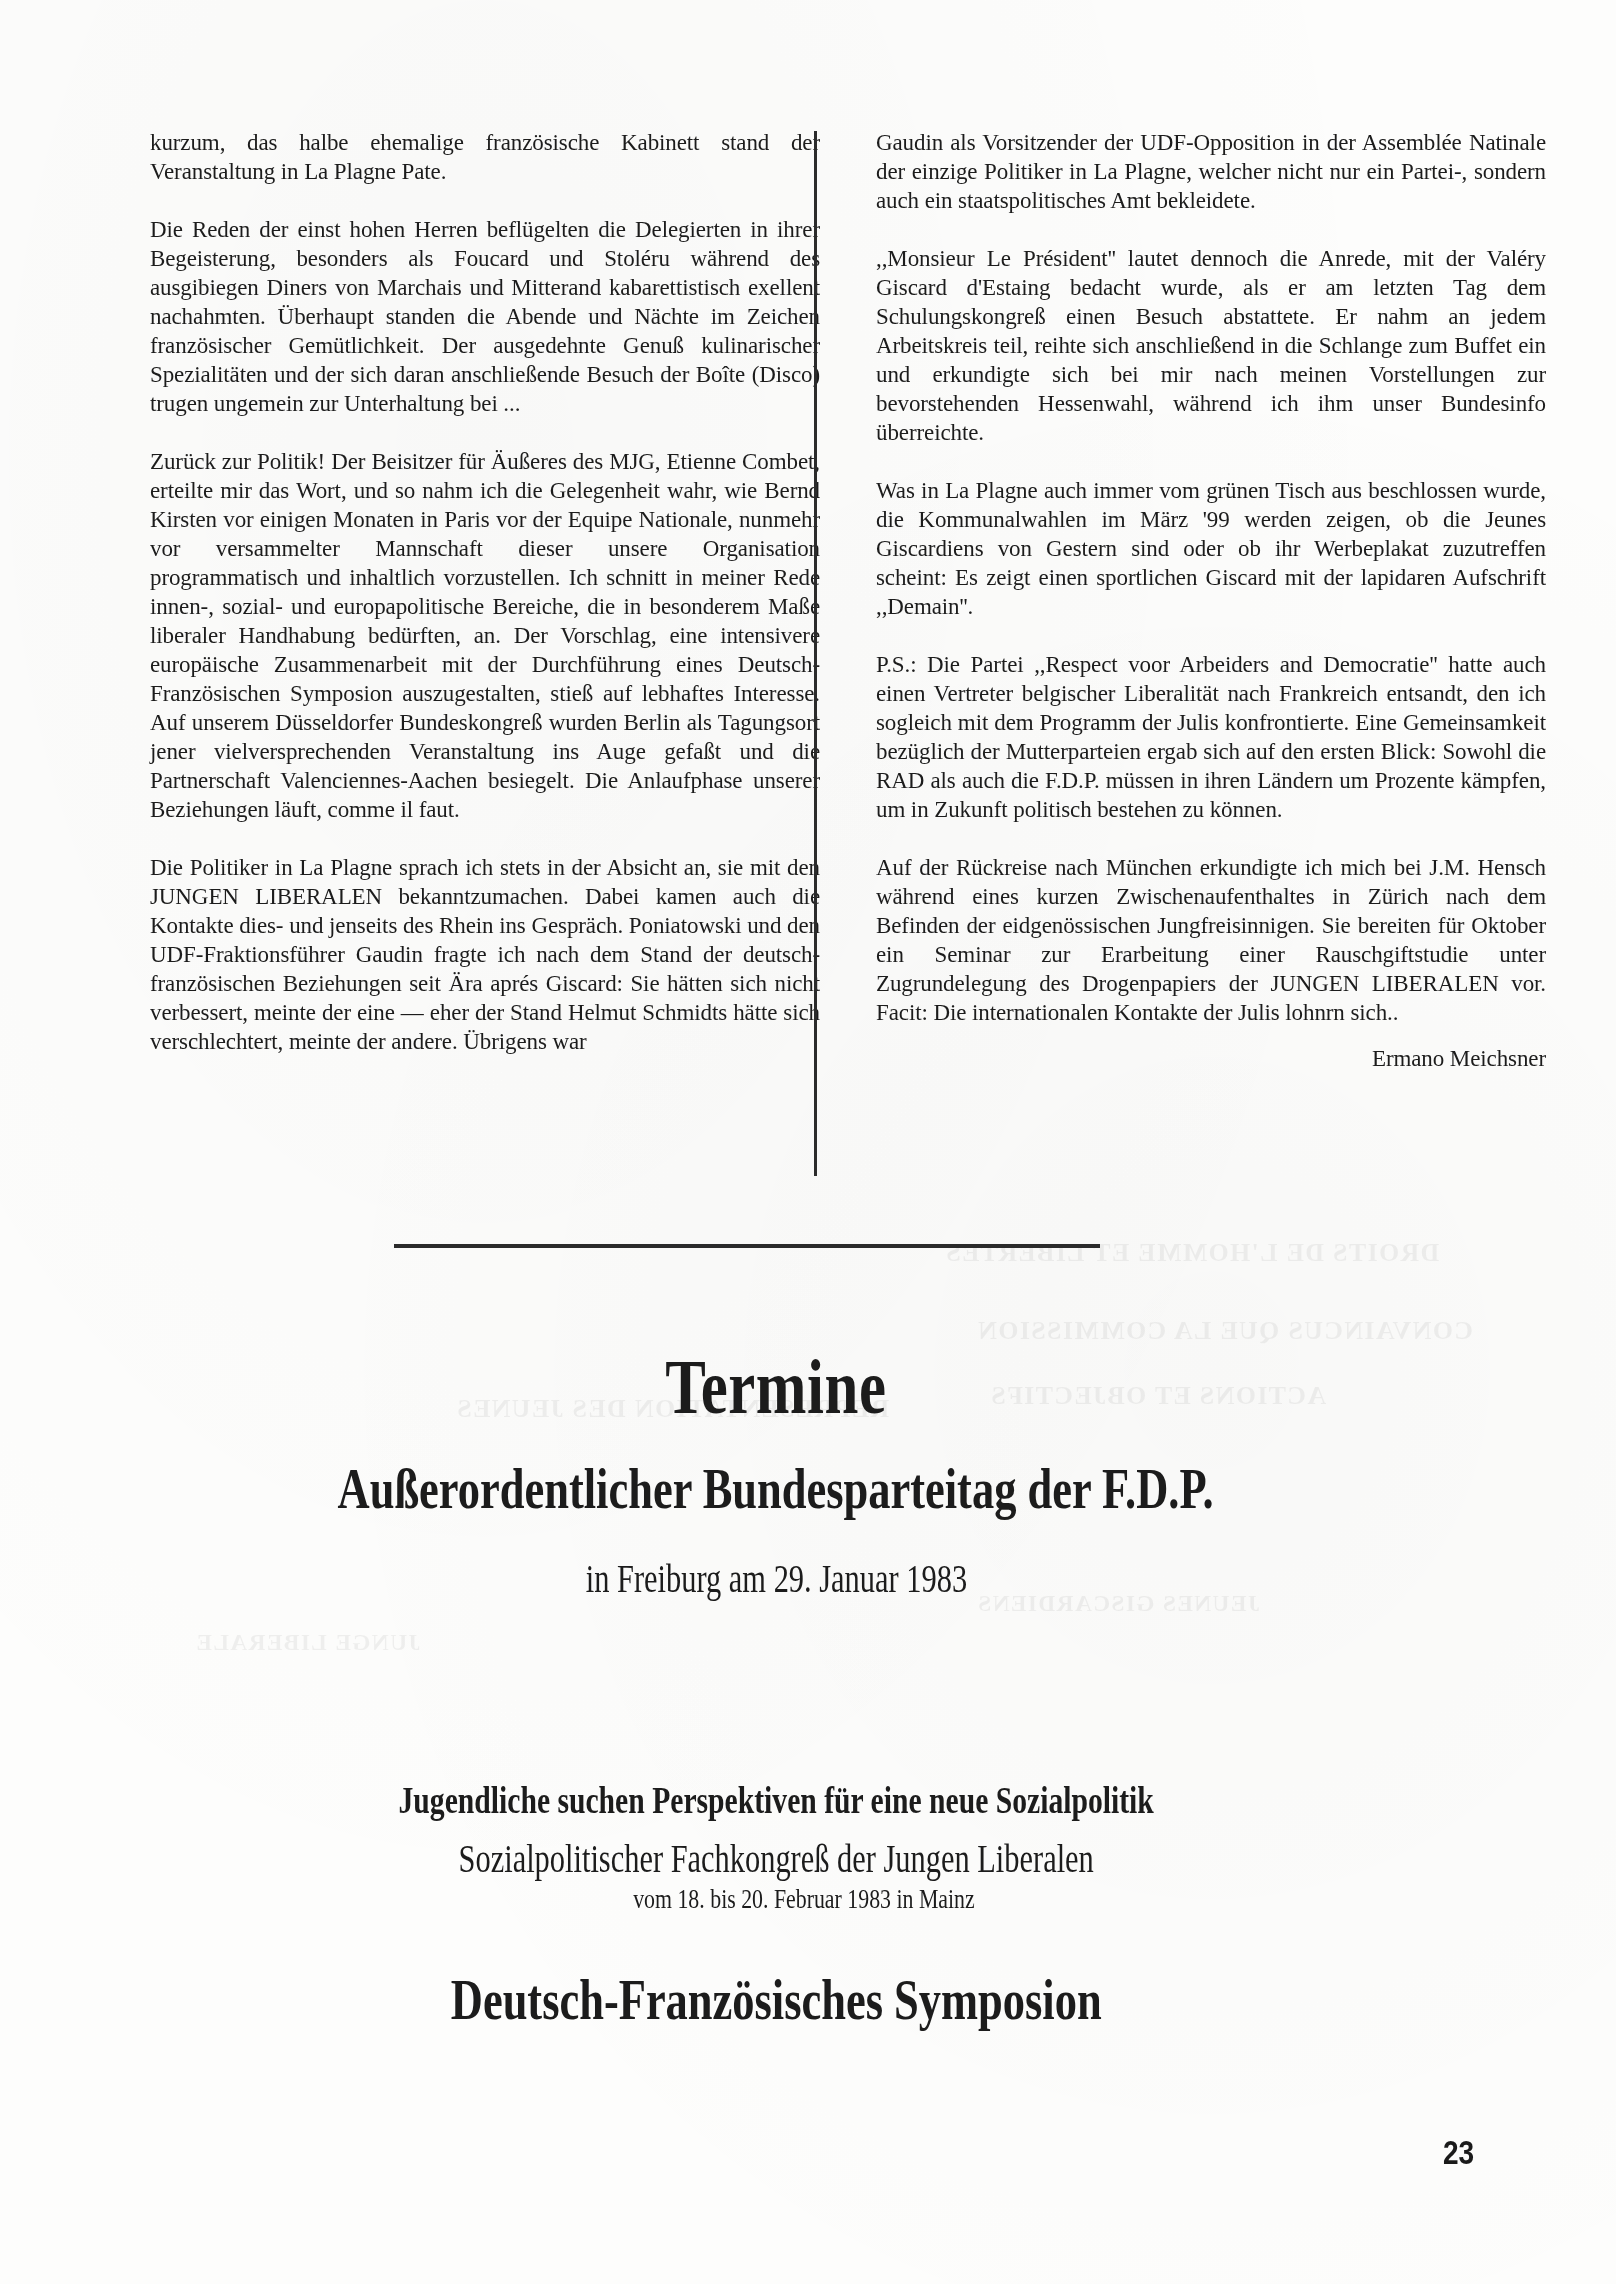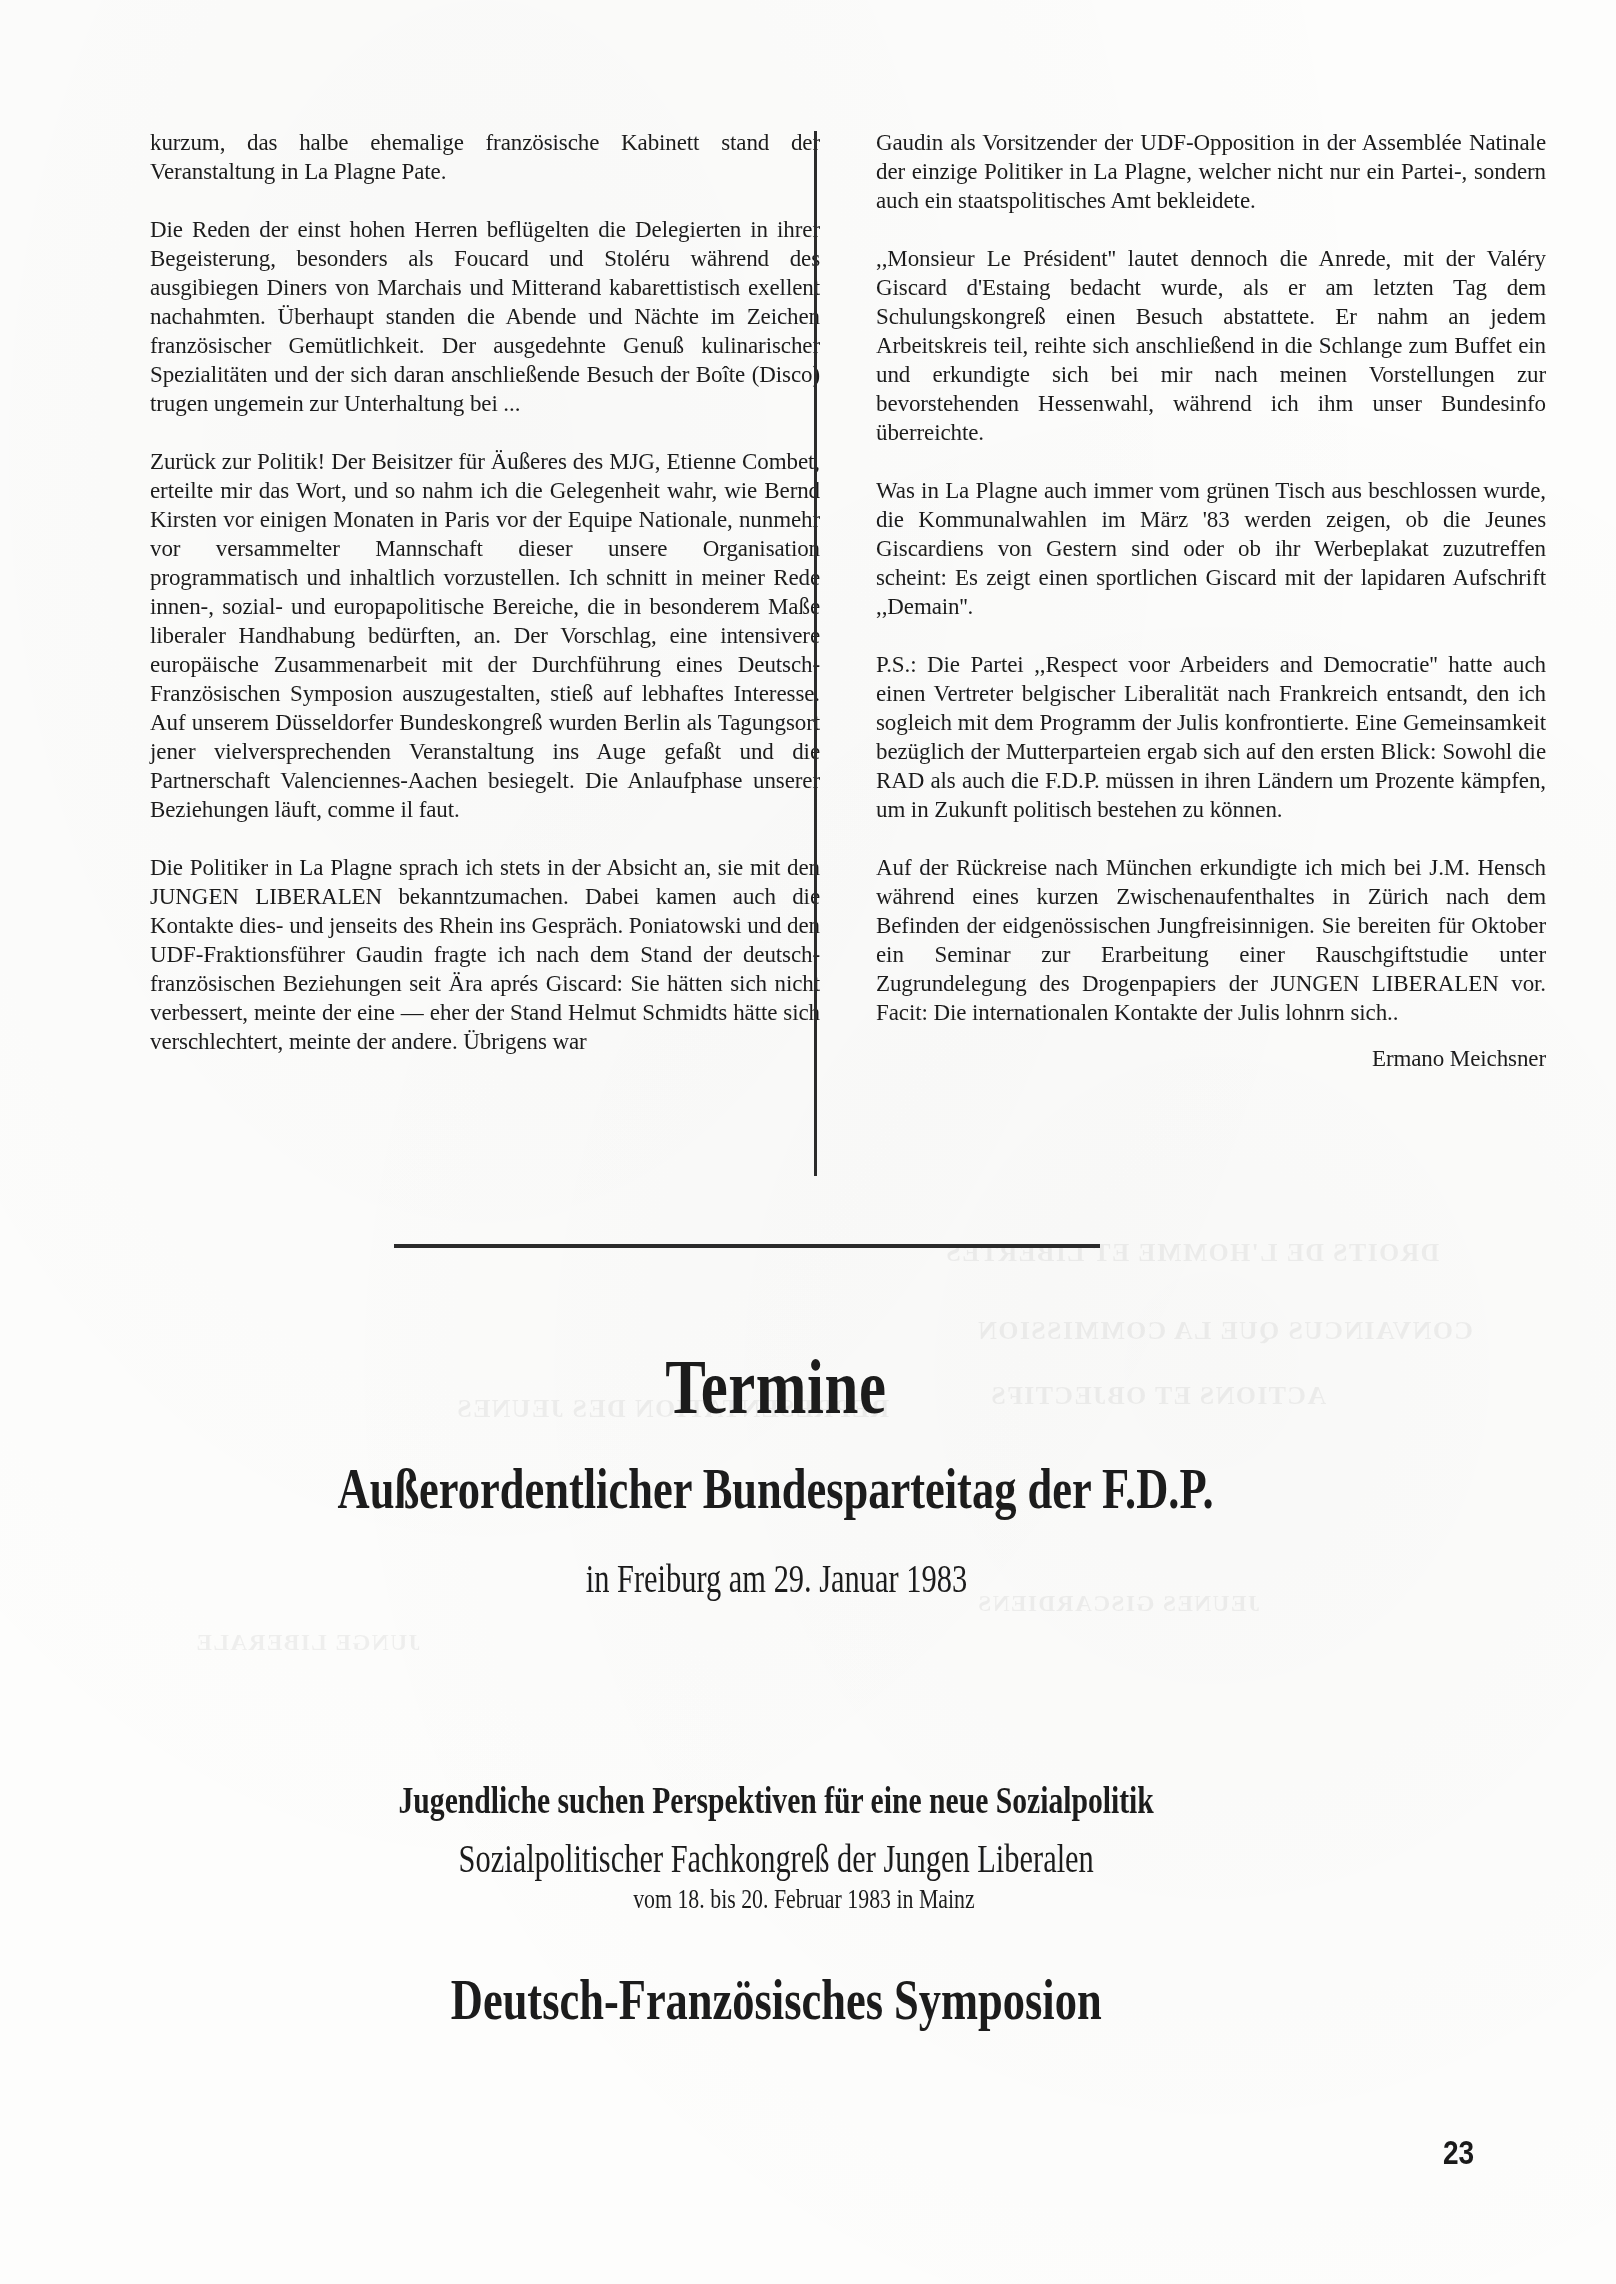--- a/index.html
+++ b/index.html
@@ -164,21 +164,21 @@
     <p>Die Reden der einst hohen Herren beflügelten die Delegier­ten in ihrer Begeisterung, besonders als Foucard und Stoléru während des ausgibiegen Diners von Marchais und Mitte­rand kabarettistisch exellent nachahmten. Überhaupt stan­den die Abende und Nächte im Zeichen französischer Ge­mütlichkeit. Der ausgedehnte Genuß kulinarischer Speziali­täten und der sich daran anschließende Besuch der Boîte (Disco) trugen ungemein zur Unterhaltung bei ...</p>
     <p>Zurück zur Politik! Der Beisitzer für Äußeres des MJG, Etienne Combet, erteilte mir das Wort, und so nahm ich die Gelegenheit wahr, wie Bernd Kirsten vor einigen Monaten in Paris vor der Equipe Nationale, nunmehr vor versammelter Mannschaft dieser unsere Organisation programmatisch und inhaltlich vorzustellen. Ich schnitt in meiner Rede innen-, sozial- und europapolitische Bereiche, die in beson­derem Maße liberaler Handhabung bedürften, an. Der Vor­schlag, eine intensivere europäische Zusammenarbeit mit der Durchführung eines Deutsch-Französischen Symposion auszugestalten, stieß auf lebhaftes Interesse. Auf unserem Düsseldorfer Bundeskongreß wurden Berlin als Tagungsort jener vielversprechenden Veranstaltung ins Auge gefaßt und die Partnerschaft Valenciennes-Aachen besiegelt. Die An­laufphase unserer Beziehungen läuft, comme il faut.</p>
     <p class="last">Die Politiker in La Plagne sprach ich stets in der Absicht an, sie mit den JUNGEN LIBERALEN bekanntzumachen. Da­bei kamen auch die Kontakte dies- und jenseits des Rhein ins Gespräch. Poniatowski und den UDF-Fraktionsführer Gau­din fragte ich nach dem Stand der deutsch-französischen Be­ziehungen seit Ära aprés Giscard: Sie hätten sich nicht ver­bessert, meinte der eine — eher der Stand Helmut Schmidts hätte sich verschlechtert, meinte der andere. Übrigens war</p>
   </div>
 
   <div class="col-divider"></div>
 
   <div class="column right">
     <p>Gaudin als Vorsitzender der UDF-Opposition in der Assem­blée Natinale der einzige Politiker in La Plagne, welcher nicht nur ein Partei-, sondern auch ein staatspolitisches Amt bekleidete.</p>
     <p>,,Monsieur Le Président'' lautet dennoch die Anrede, mit der Valéry Giscard d'Estaing bedacht wurde, als er am letz­ten Tag dem Schulungskongreß einen Besuch abstattete. Er nahm an jedem Arbeitskreis teil, reihte sich anschließend in die Schlange zum Buffet ein und erkundigte sich bei mir nach meinen Vorstellungen zur bevorstehenden Hessen­wahl, während ich ihm unser Bundesinfo überreichte.</p>
-    <p>Was in La Plagne auch immer vom grünen Tisch aus be­schlossen wurde, die Kommunalwahlen im März '83 werden zeigen, ob die Jeunes Giscardiens von Gestern sind oder ob ihr Werbeplakat zuzutreffen scheint: Es zeigt einen sportli­chen Giscard mit der lapidaren Aufschrift ,,Demain''.</p>
+    <p>Was in La Plagne auch immer vom grünen Tisch aus be­schlossen wurde, die Kommunalwahlen im März '99 werden zeigen, ob die Jeunes Giscardiens von Gestern sind oder ob ihr Werbeplakat zuzutreffen scheint: Es zeigt einen sportli­chen Giscard mit der lapidaren Aufschrift ,,Demain''.</p>
     <p>P.S.: Die Partei ,,Respect voor Arbeiders and Democratie'' hatte auch einen Vertreter belgischer Liberalität nach Frank­reich entsandt, den ich sogleich mit dem Programm der Julis konfrontierte. Eine Gemeinsamkeit bezüglich der Mutter­parteien ergab sich auf den ersten Blick: Sowohl die RAD als auch die F.D.P. müssen in ihren Ländern um Prozente kämpfen, um in Zukunft politisch bestehen zu können.</p>
     <p class="last">Auf der Rückreise nach München erkundigte ich mich bei J.M. Hensch während eines kurzen Zwischenaufenthaltes in Zürich nach dem Befinden der eidgenössischen Jungfreisin­nigen. Sie bereiten für Oktober ein Seminar zur Erarbeitung einer Rauschgiftstudie unter Zugrundelegung des Drogenpa­piers der JUNGEN LIBERALEN vor. Facit: Die internatio­nalen Kontakte der Julis lohnrn sich..</p>
     <p class="signature">Ermano Meichsner</p>
   </div>
 
   <div class="h-rule"></div>
 
   <div class="termine t-title">
     <span class="cond">Termine</span>
   </div>

